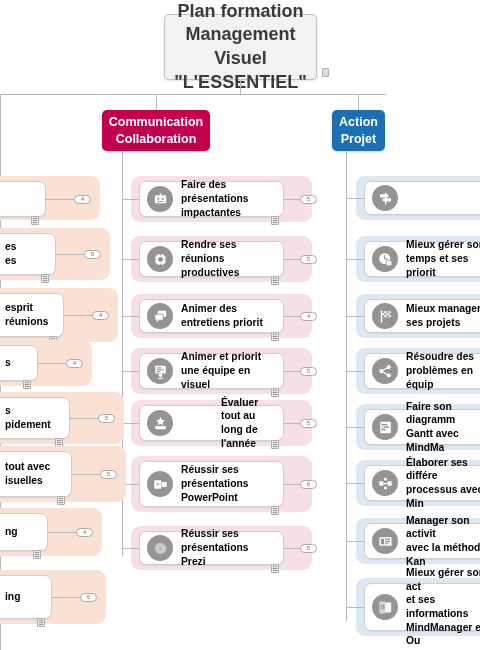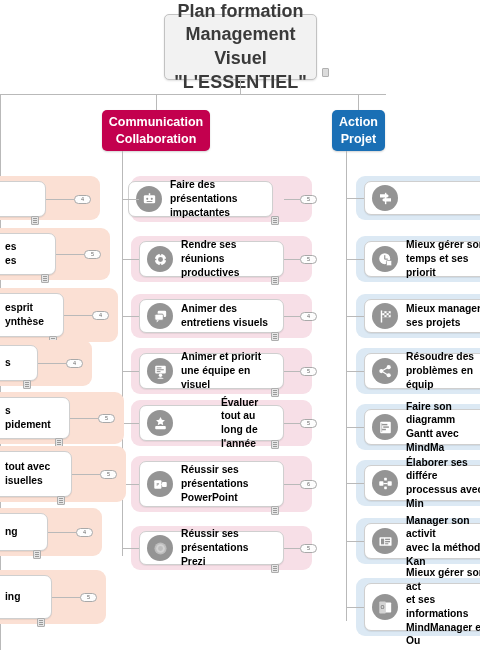--- a/index.html
+++ b/index.html
@@ -78,21 +78,21 @@
     <div class="conn v" style="left: 156px; top: 94px; width: 1px; height: 17px;"></div>
     <div class="conn v" style="left: 358px; top: 94px; width: 1px; height: 17px;"></div>
     <div class="conn v" style="left: 0px; top: 94px; width: 1px; height: 560px;"></div>
     <div class="branch pink" style="white-space: pre-line;">Communication
 Collaboration</div>
     <div class="branch blue" style="white-space: pre-line;">Action
 Projet</div>
     <div class="conn v" style="left: 122px; top: 151px; width: 1px; height: 405px;"></div>
     <div class="conn v" style="left: 346px; top: 151px; width: 1px; height: 470px;"></div>
     <div class="topic pink" style="left: 131px; top: 176px; width: 181px; height: 46px;"></div>
-    <div class="card" style="left: 128px; top: 181px; width: 145px; height: 36px; justify-content: space-between;">
+    <div class="card" style="left: 139px; top: 181px; width: 145px; height: 36px; justify-content: space-between;">
       <div class="ico">
         <svg viewBox="0 0 18 18" width="17" height="17">
           <rect x="3" y="4.5" width="12" height="8.5" rx="1.4" fill="#fff"></rect>
           <circle cx="6.6" cy="8.3" r="1.1" fill="#949494"></circle>
           <circle cx="11.4" cy="8.3" r="1.1" fill="#949494"></circle>
           <rect x="6" y="10.6" width="6" height="1" fill="#949494"></rect>
           <rect x="8.2" y="2.4" width="1.6" height="2.2" fill="#fff"></rect>
         </svg>
       </div>
       <div class="txt">Faire des présentations
@@ -124,21 +124,21 @@
     <div class="topic pink" style="left: 131px; top: 294px; width: 181px; height: 44px;"></div>
     <div class="card" style="left: 139px; top: 299px; width: 145px; height: 34px;">
       <div class="ico">
         <svg viewBox="0 0 18 18" width="17" height="17">
           <rect x="6" y="3" width="9" height="6.5" rx="1.3" fill="#fff"></rect>
           <rect x="3" y="6.5" width="9" height="6.5" rx="1.3" fill="#fff" stroke="#949494" stroke-width="1"></rect>
           <path d="M5 13 L5 15.4 L7.4 13 Z" fill="#fff"></path>
         </svg>
       </div>
       <div class="txt">Animer des
-entretiens visuels</div>
+entretiens priorit</div>
     </div>
     <div class="note" style="left: 271px; top: 332px;"></div>
     <div class="conn h" style="left: 284px; top: 316px; width: 16px; height: 1px;"></div>
     <div class="badge" style="left: 300px; top: 312px;">4</div>
     <div class="conn h" style="left: 122px; top: 316px; width: 17px; height: 1px;"></div>
     <div class="topic pink" style="left: 131px; top: 348px; width: 181px; height: 46px;"></div>
     <div class="card" style="left: 139px; top: 353px; width: 145px; height: 36px;">
       <div class="ico">
         <svg viewBox="0 0 18 18" width="17" height="17">
           <rect x="3.4" y="3" width="11.2" height="8" rx="1" fill="#fff"></rect>
@@ -332,21 +332,21 @@
     <div class="card" style="left: -14px; top: 233px; width: 70px; height: 42px; padding-left: 18px;">
       <div class="txt">es
 es</div>
     </div>
     <div class="note" style="left: 41px; top: 274px;"></div>
     <div class="conn h" style="left: 56px; top: 254px; width: 28px; height: 1px;"></div>
     <div class="badge" style="left: 84px; top: 250px;">5</div>
     <div class="topic peach" style="left: -10px; top: 288px; width: 128px; height: 54px;"></div>
     <div class="card" style="left: -14px; top: 293px; width: 78px; height: 44px; padding-left: 18px;">
       <div class="txt">esprit
-ynthèse</div>
+réunions</div>
     </div>
     <div class="note" style="left: 49px; top: 336px;"></div>
     <div class="conn h" style="left: 64px; top: 315px; width: 28px; height: 1px;"></div>
     <div class="badge" style="left: 92px; top: 311px;">4</div>
     <div class="topic peach" style="left: -10px; top: 340px; width: 102px; height: 46px;"></div>
     <div class="card" style="left: -14px; top: 345px; width: 52px; height: 36px; padding-left: 18px;">
       <div class="txt">s</div>
     </div>
     <div class="note" style="left: 23px; top: 380px;"></div>
     <div class="conn h" style="left: 38px; top: 363px; width: 28px; height: 1px;"></div>

